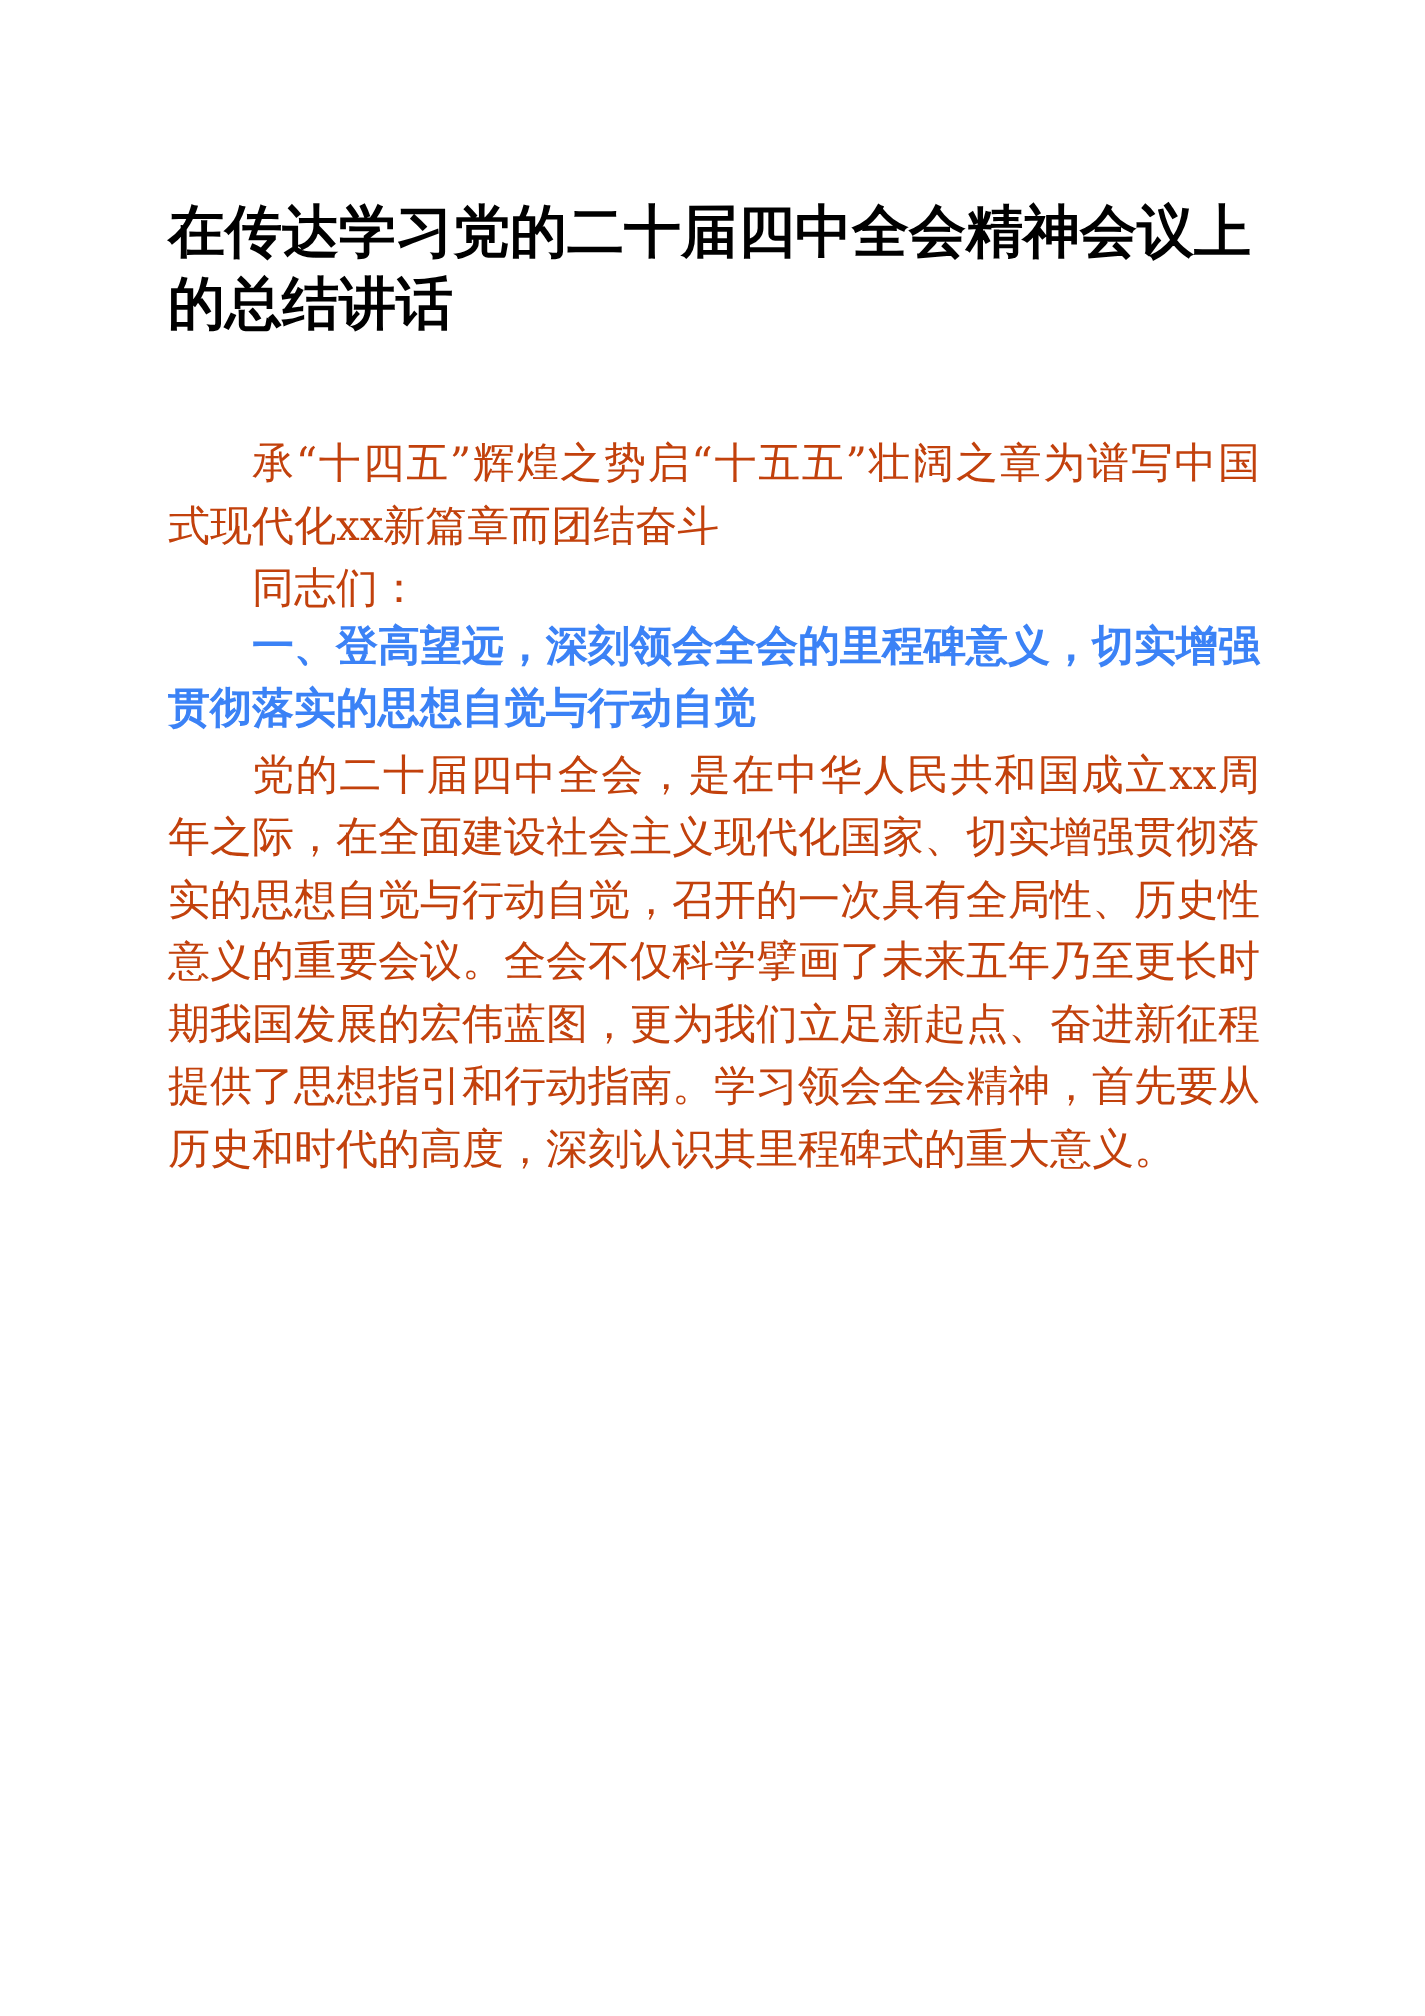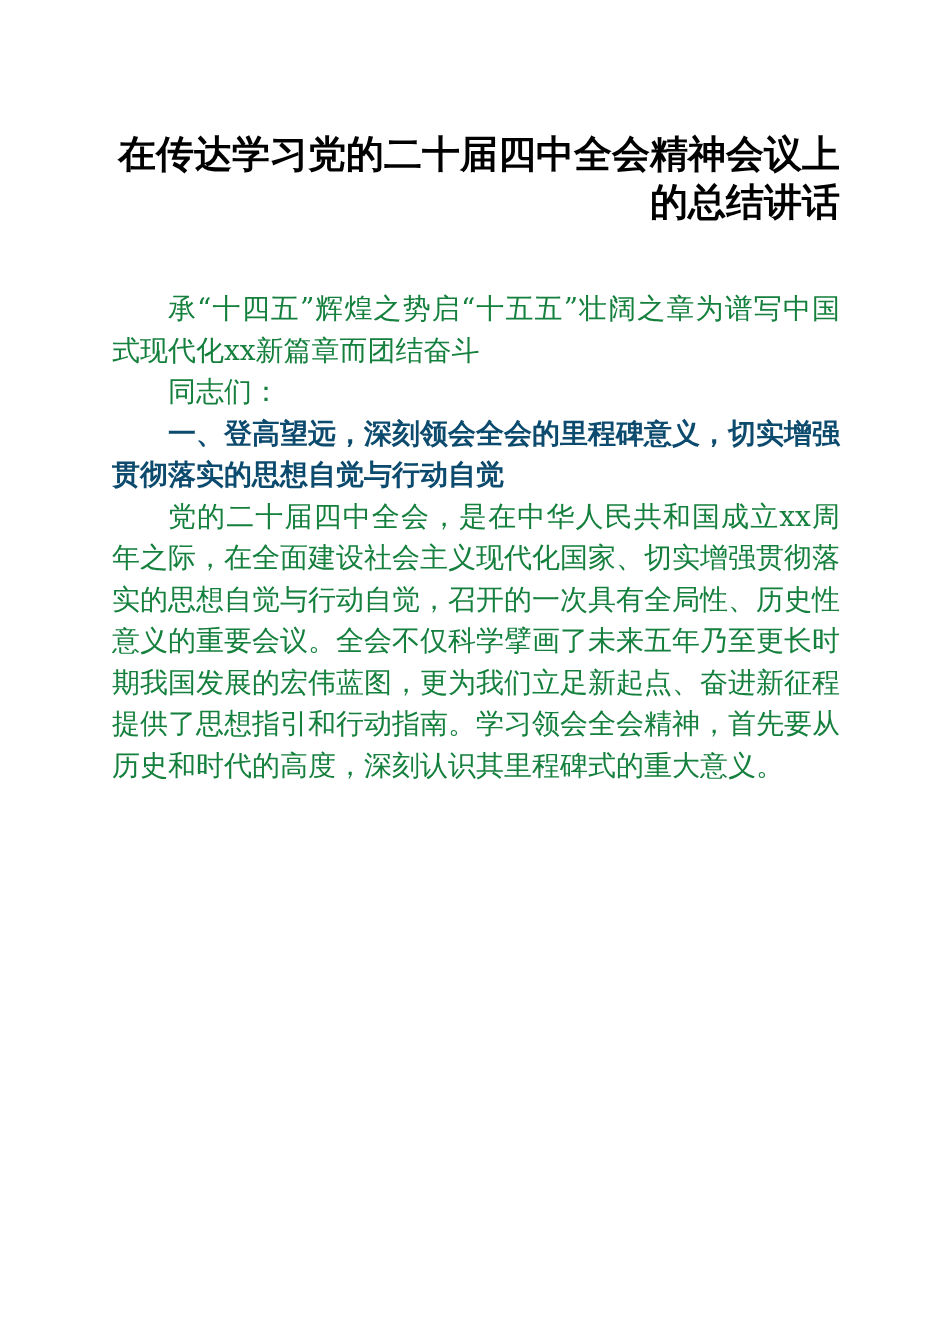--- a/index.html
+++ b/index.html
@@ -18,52 +18,52 @@
   }
   .content {
     position: absolute;
     left: 112px;
     top: 0;
     width: 728px;
   }
   .doc-title {
     margin: 0;
     padding: 0;
-    text-align: right;
+    text-align: left;
     font-family: "DejaVu Serif", "Liberation Serif", serif;
     font-weight: bold;
     font-size: 38px;
     line-height: 48px;
     color: #000000;
     letter-spacing: 0px;
     padding-top: 130px;
   }
   .spacer-after-title {
     height: 62px;
   }
   p.body-para {
     margin: 0;
     padding: 0;
     font-family: "DejaVu Serif", "Liberation Serif", serif;
     font-size: 28px;
     line-height: 41.5px;
-    color: #15803d;
+    color: #c2410c;
     text-align: justify;
     text-justify: inter-ideograph;
     text-indent: 56px;
     font-weight: 350;
   }
   h2.section-heading {
     margin: 0;
     padding: 0;
-    font-family: Liberation Serif, serif;
+    font-family: Liberation Mono, monospace;
     font-weight: bold;
     font-size: 28px;
     line-height: 41.5px;
-    color: #0c4a6e;
+    color: #3b82f6;
     text-align: justify;
     text-justify: inter-ideograph;
     text-indent: 56px;
   }
 </style>
 </head>
 <body>
 
 <div class="page">
   <div class="content">

